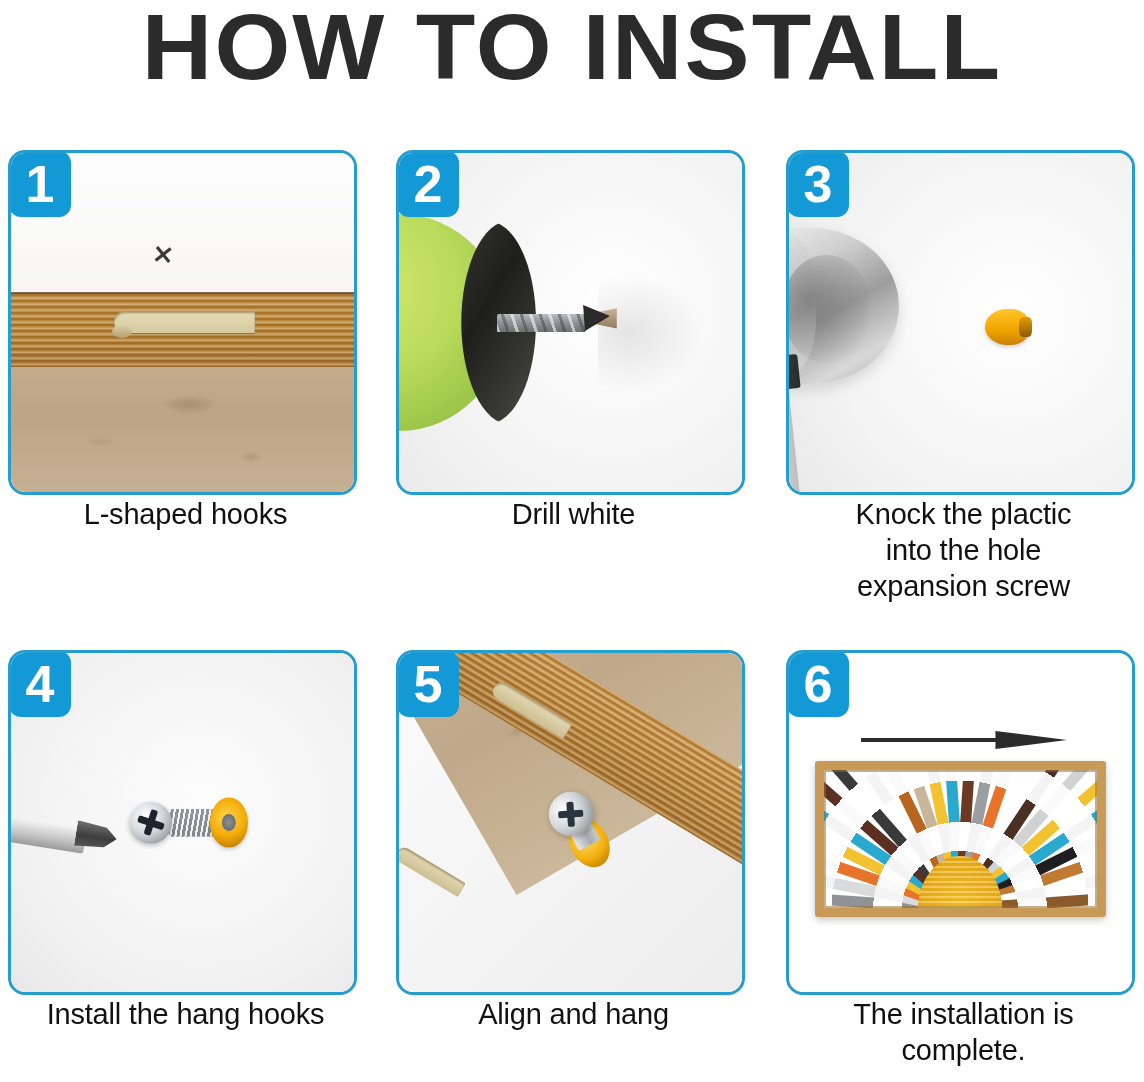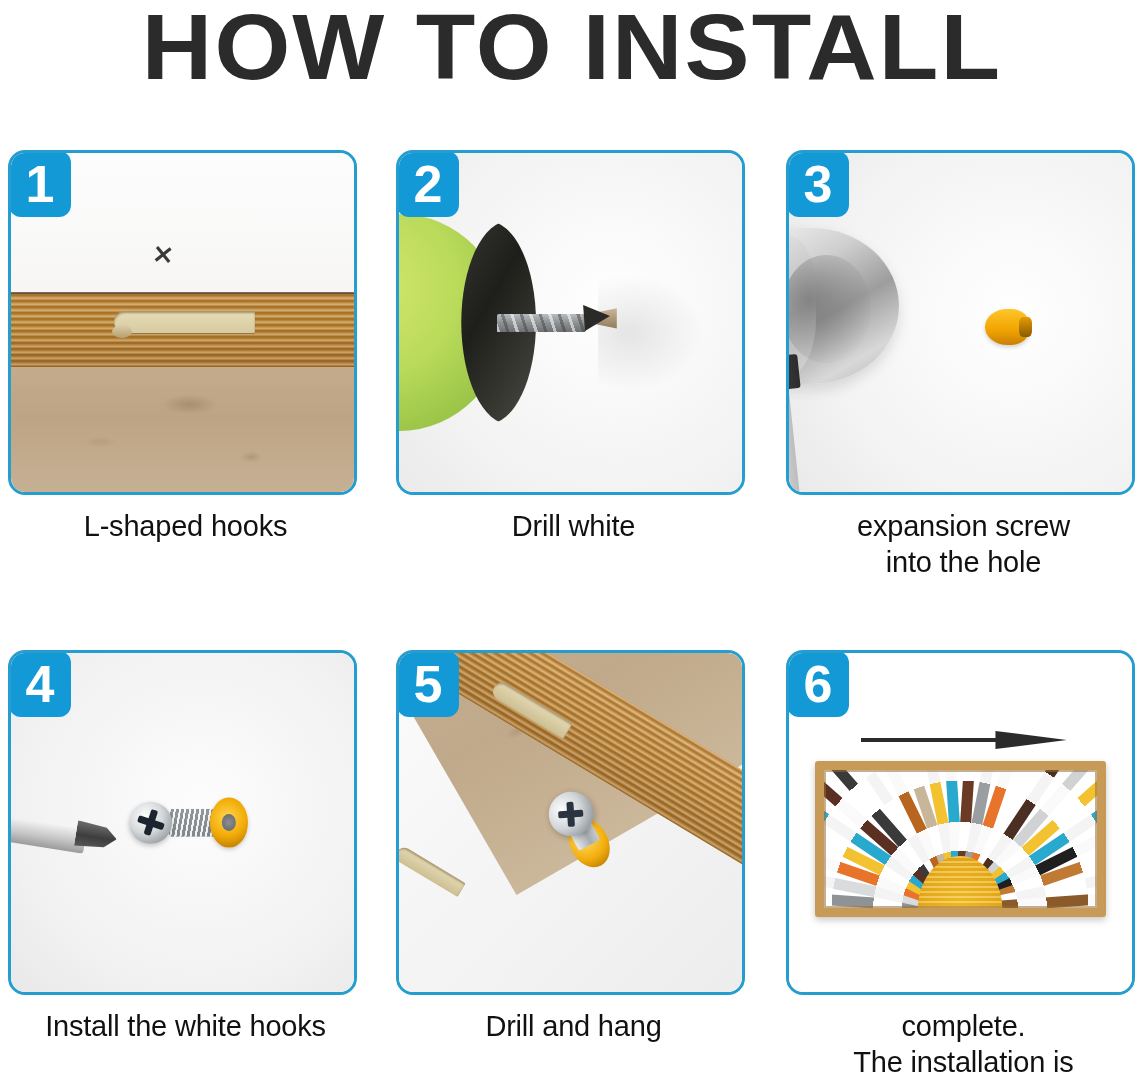--- a/index.html
+++ b/index.html
@@ -55,21 +55,21 @@
     z-index:20;
     color:#ffffff;
     font-family:"Liberation Sans Narrow","Liberation Sans",sans-serif;
     font-size:52px;font-weight:bold;
     display:flex;align-items:center;justify-content:center;
     line-height:1;
   }
 
   .caption{
     width:355px;
-    margin-top:14px;
+    margin-top:2px;
     text-align:center;
     font-size:29px;
     color:#111111;
     line-height:1.24;
     letter-spacing:-0.2px;
   }
 
   
   .p1-wall{position:absolute;left:0;top:0;right:0;height:41%;background:linear-gradient(#fdfdfd,#f7f6f5);}
   .p1-xmark{
@@ -423,22 +423,23 @@
             <div class="p3-head"></div>
             <div class="p3-neck"></div>
             <div class="p3-claw"></div>
             <div class="p3-collar"></div>
             <div class="p3-handle"></div>
             <div class="p3-anchor"></div>
           </div>
           <div class="badge">3</div>
         </div>
         <div class="caption">
+          <div>Knock the plactic</div>
+          <div>into the hole</div>
           <div>expansion screw</div>
-          <div>into the hole</div>
         </div>
       </div>
 
     </div>
 
     <div class="row">
 
       <div class="cell c0">
         <div class="panel">
           <div class="photo">
@@ -446,38 +447,38 @@
             <div class="p4-shaft"></div>
             <div class="p4-tip"></div>
             <div class="p4-thread"></div>
             <div class="p4-anchorring"></div>
             <div class="p4-screwhead">
               <div class="p4-cross"></div>
             </div>
           </div>
           <div class="badge">4</div>
         </div>
-        <div class="caption">Install the white hooks</div>
+        <div class="caption">Install the hang hooks</div>
       </div>
 
       <div class="cell c1">
         <div class="panel">
           <div class="photo">
             <div class="p5-wall"></div>
             <div class="p5-board"></div>
             <div class="p5-ply"></div>
             <div class="p5-slot"></div>
             <div class="p5-slot2"></div>
             <div class="p5-anchor"></div>
             <div class="p5-screwshaft"></div>
             <div class="p5-screwhead"></div>
           </div>
           <div class="badge">5</div>
         </div>
-        <div class="caption">Drill and hang</div>
+        <div class="caption">Align and hang</div>
       </div>
 
       <div class="cell c2">
         <div class="panel">
           <div class="photo">
             <div class="p6-wall"></div>
             <svg class="p6-arrow" viewBox="0 0 300 22" preserveAspectRatio="none">
               <rect x="0" y="9" width="218" height="4" fill="#2b2b2b"></rect>
               <polygon points="196,2 300,11 196,20" fill="#2b2b2b"></polygon>
             </svg>
@@ -507,20 +508,20 @@
                   <div class="ray" style="background: linear-gradient(rgb(192, 122, 51) 0px, rgb(192, 122, 51) 22%, rgb(255, 255, 255) 22%, rgb(255, 255, 255) 38%, rgb(192, 122, 51) 38%, rgb(192, 122, 51) 58%, rgb(255, 255, 255) 58%, rgb(255, 255, 255) 72%, rgb(192, 122, 51) 72%, rgb(192, 122, 51) 100%); transform: translateX(-50%) rotate(71.04deg);"></div>
                   <div class="ray" style="background: linear-gradient(rgb(255, 255, 255) 0px, rgb(255, 255, 255) 22%, rgb(244, 244, 244) 22%, rgb(244, 244, 244) 38%, rgb(255, 255, 255) 38%, rgb(255, 255, 255) 58%, rgb(244, 244, 244) 58%, rgb(244, 244, 244) 72%, rgb(255, 255, 255) 72%, rgb(255, 255, 255) 100%); transform: translateX(-50%) rotate(78.52deg);"></div>
                   <div class="ray" style="background: linear-gradient(rgb(139, 90, 43) 0px, rgb(139, 90, 43) 22%, rgb(250, 250, 250) 22%, rgb(250, 250, 250) 38%, rgb(139, 90, 43) 38%, rgb(139, 90, 43) 58%, rgb(250, 250, 250) 58%, rgb(250, 250, 250) 72%, rgb(139, 90, 43) 72%, rgb(139, 90, 43) 100%); transform: translateX(-50%) rotate(86deg);"></div>
                 </div>
               <div class="sun"></div>
             </div>
           </div>
           <div class="badge">6</div>
         </div>
         <div class="caption">
+          <div>The installation is</div>
           <div>complete.</div>
-          <div>The installation is</div>
         </div>
       </div>
 
     </div>
   </div>
 </div>
 
 </body></html>

